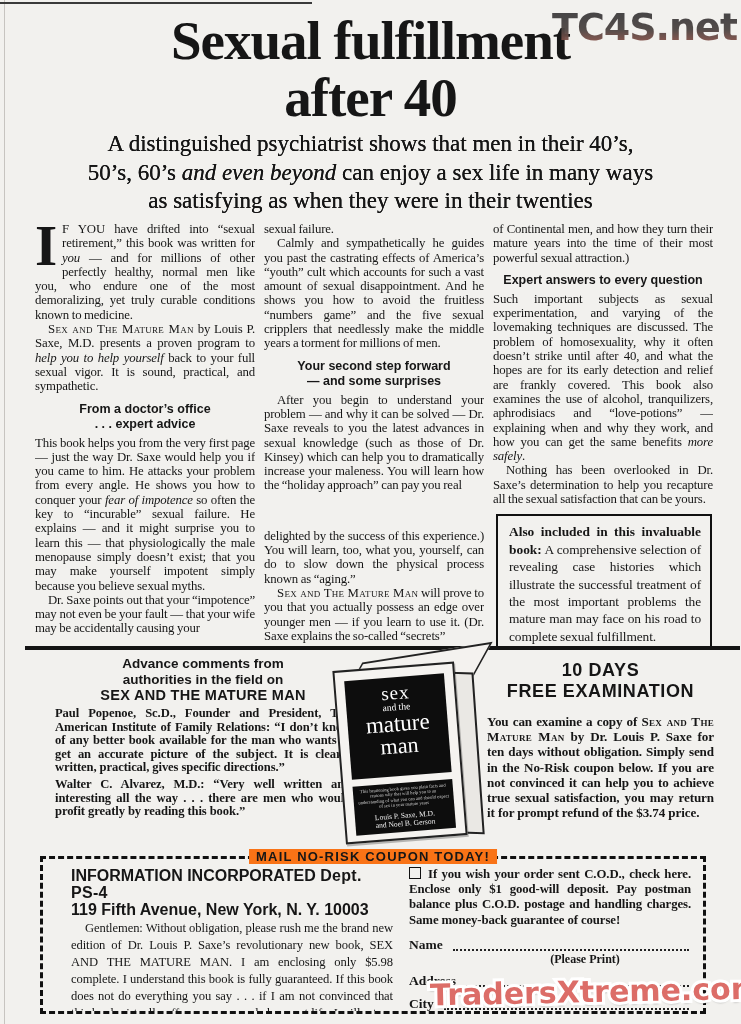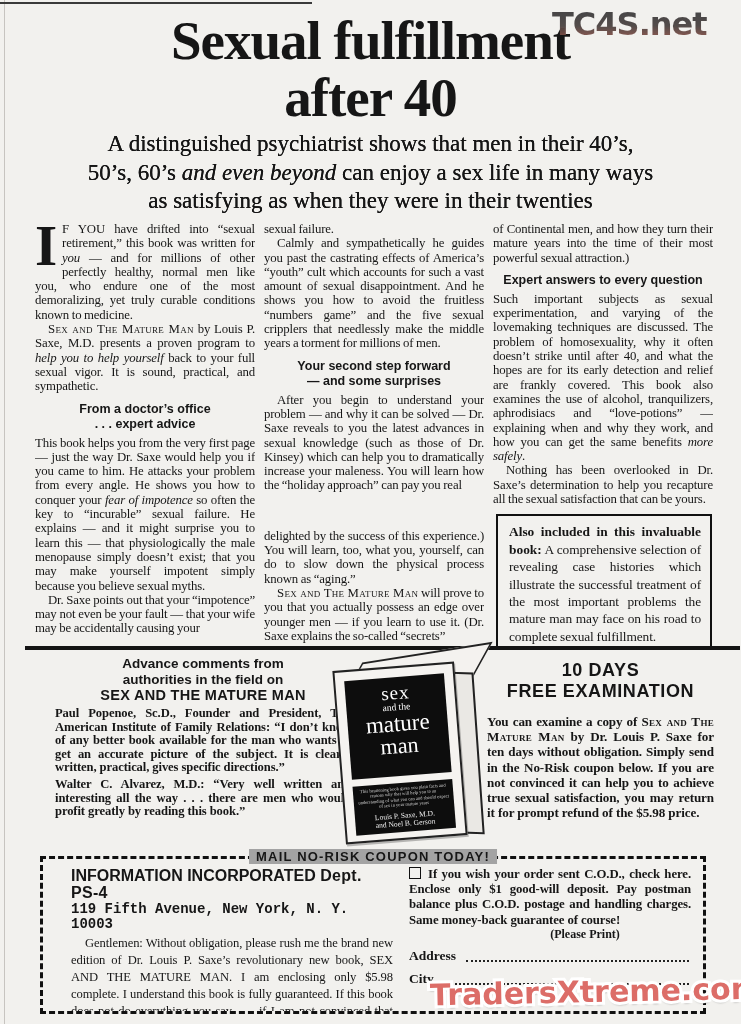--- a/index.html
+++ b/index.html
@@ -63,48 +63,48 @@
   .freeex{position:absolute;left:487px;top:660px;width:227px;}
   .freeex .h{font-family:"Liberation Sans",sans-serif;font-weight:bold;font-size:18px;line-height:21px;
              text-align:center;letter-spacing:.6px;}
   .freeex p{font-weight:bold;font-size:13.1px;line-height:15.2px;text-align:justify;margin:12px 0 0;
             letter-spacing:-0.1px;}
 
   
   .coupon{position:absolute;left:40px;top:856px;width:660px;height:152px;border:3px dashed #111;
           overflow:visible;}
   .coupon-header{position:absolute;top:-10px;left:50%;transform:translateX(-50%);
-                 background:#a3a3a3;padding:0 7px;font-family:"Liberation Sans",sans-serif;
+                 background:#f97316;padding:0 7px;font-family:"Liberation Sans",sans-serif;
                  font-weight:bold;font-size:13px;letter-spacing:1.2px;white-space:nowrap;}
   .coupon-inner{display:flex;gap:16px;padding:8px 12px 4px 28px;height:140px;overflow:hidden;}
   .cleft{width:322px;flex:none;}
   .company{font-family:"Liberation Sans",sans-serif;font-weight:bold;font-size:16px;line-height:17px;}
   .dept{font-size:16px;letter-spacing:.3px;}
-  .caddr{font-family:Liberation Mono, monospace;font-weight:bold;font-size:14px;line-height:15px;
+  .caddr{font-family:Liberation Sans, sans-serif;font-weight:bold;font-size:16px;line-height:15px;
          margin:1px 0 3px;}
   .cbody{font-size:12.6px;line-height:17px;text-align:justify;letter-spacing:-0.1px;}
   .cbody .ind{display:inline-block;width:14px;}
   .cright{flex:1;}
   .cod{font-weight:bold;font-size:12.8px;line-height:15.2px;text-align:justify;letter-spacing:-0.1px;}
   .checkbox{display:inline-block;width:10px;height:10px;border:1.6px solid #111;margin-right:7px;
             vertical-align:-1px;}
   .frow{display:flex;align-items:flex-end;font-weight:bold;font-size:13.5px;}
   .frow.name{margin-top:9px;}
   .frow.addr{margin-top:7px;}
   .frow.city{margin-top:7px;}
   .dots{flex:1;border-bottom:2px dotted #222;margin:0 2px 2px 10px;height:12px;}
   .please{font-weight:bold;font-size:12px;text-align:center;margin:0 0 0 70px;line-height:13px;}
 
   
   .wm{position:absolute;z-index:40;white-space:nowrap;font-family:"DejaVu Sans","Liberation Sans",sans-serif;
       font-weight:bold;pointer-events:none;}
   .wm .behind{position:absolute;left:0;top:0;color:#fff;-webkit-text-stroke:7px #fff;
               text-shadow:0 3px 3px rgba(90,90,90,.5);}
   .wm .front{position:relative;}
-  .wm-tc4s{left:552px;top:5px;font-size:32px;letter-spacing:-1px;color:#474140;opacity:.95;}
+  .wm-tc4s{left:552px;top:5px;font-size:38px;letter-spacing:-1px;color:#474140;opacity:.95;}
   @supports (-webkit-background-clip: text) {
     .wm-tc4s .g{background:linear-gradient(#3d3c3e 15%,#4b4442 55%,#94544a 92%);
                 -webkit-background-clip:text;background-clip:text;color:transparent;}
   }
   .wm-dlsub{left:224px;top:482px;font-size:42px;letter-spacing:1px;}
   .wm-dlsub .front{color:#c32020;}
   @supports (-webkit-background-clip: text) {
     .wm-dlsub .front{background:linear-gradient(#e2514b 8%,#c61f1f 48%,#8f1010 95%);
                      -webkit-background-clip:text;background-clip:text;color:transparent;}
   }
@@ -185,33 +185,37 @@
         </div>
       </div>
     </div>
   </div>
 
   <div class="freeex">
     <div class="h">
       <span>10 DAYS</span><br>
       <span>FREE EXAMINATION</span>
     </div>
-    <p><span>You can examine a copy of </span><span class="sc">Sex and The Mature Man</span><span> by Dr. Louis P. Saxe for ten days without obligation. Simply send in the No-Risk coupon below. If you are not convinced it can help you to achieve true sexual satisfaction, you may return it for prompt refund of the $5.98 price.</span></p>
+    <p><span>You can examine a copy of </span><span class="sc">Sex and The Mature Man</span><span> by Dr. Louis P. Saxe for ten days without obligation. Simply send in the No-Risk coupon below. If you are not convinced it can help you to achieve true sexual satisfaction, you may return it for prompt refund of the $3.74 price.</span></p>
   </div>
 
   <div class="coupon">
     <div class="coupon-header">MAIL NO-RISK COUPON TODAY!</div>
     <div class="coupon-inner">
       <div class="cleft">
         <div class="company"><span>INFORMATION INCORPORATED</span> <span class="dept">Dept. PS-4</span></div>
         <div class="caddr">119 Fifth Avenue, New York, N. Y. 10003</div>
         <div class="cbody"><span class="ind"></span><span>Gentlemen: Without obligation, please rush me the brand new edition of Dr. Louis P. Saxe’s revolutionary new book, SEX AND THE MATURE MAN. I am enclosing only $5.98 complete. I understand this book is fully guaranteed. If this book does not do everything you say . . . if I am not convinced that this book virtually offers me a second chance at life, I will return book within 10 days for full money back at once.</span></div>
       </div>
       <div class="cright">
         <div class="cod"><span class="checkbox"></span><span>If you wish your order sent C.O.D., check here. Enclose only $1 good-will deposit. Pay postman balance plus C.O.D. postage and handling charges. Same money-back guarantee of course!</span></div>
+        <div class="frow name">
+          <span>Name</span>
+          <span class="dots"></span>
+        </div>
         <div class="please">(Please Print)</div>
         <div class="frow addr">
           <span>Address</span>
           <span class="dots"></span>
         </div>
         <div class="frow city">
           <span>City</span>
           <span class="dots"></span>
         </div>
       </div>

